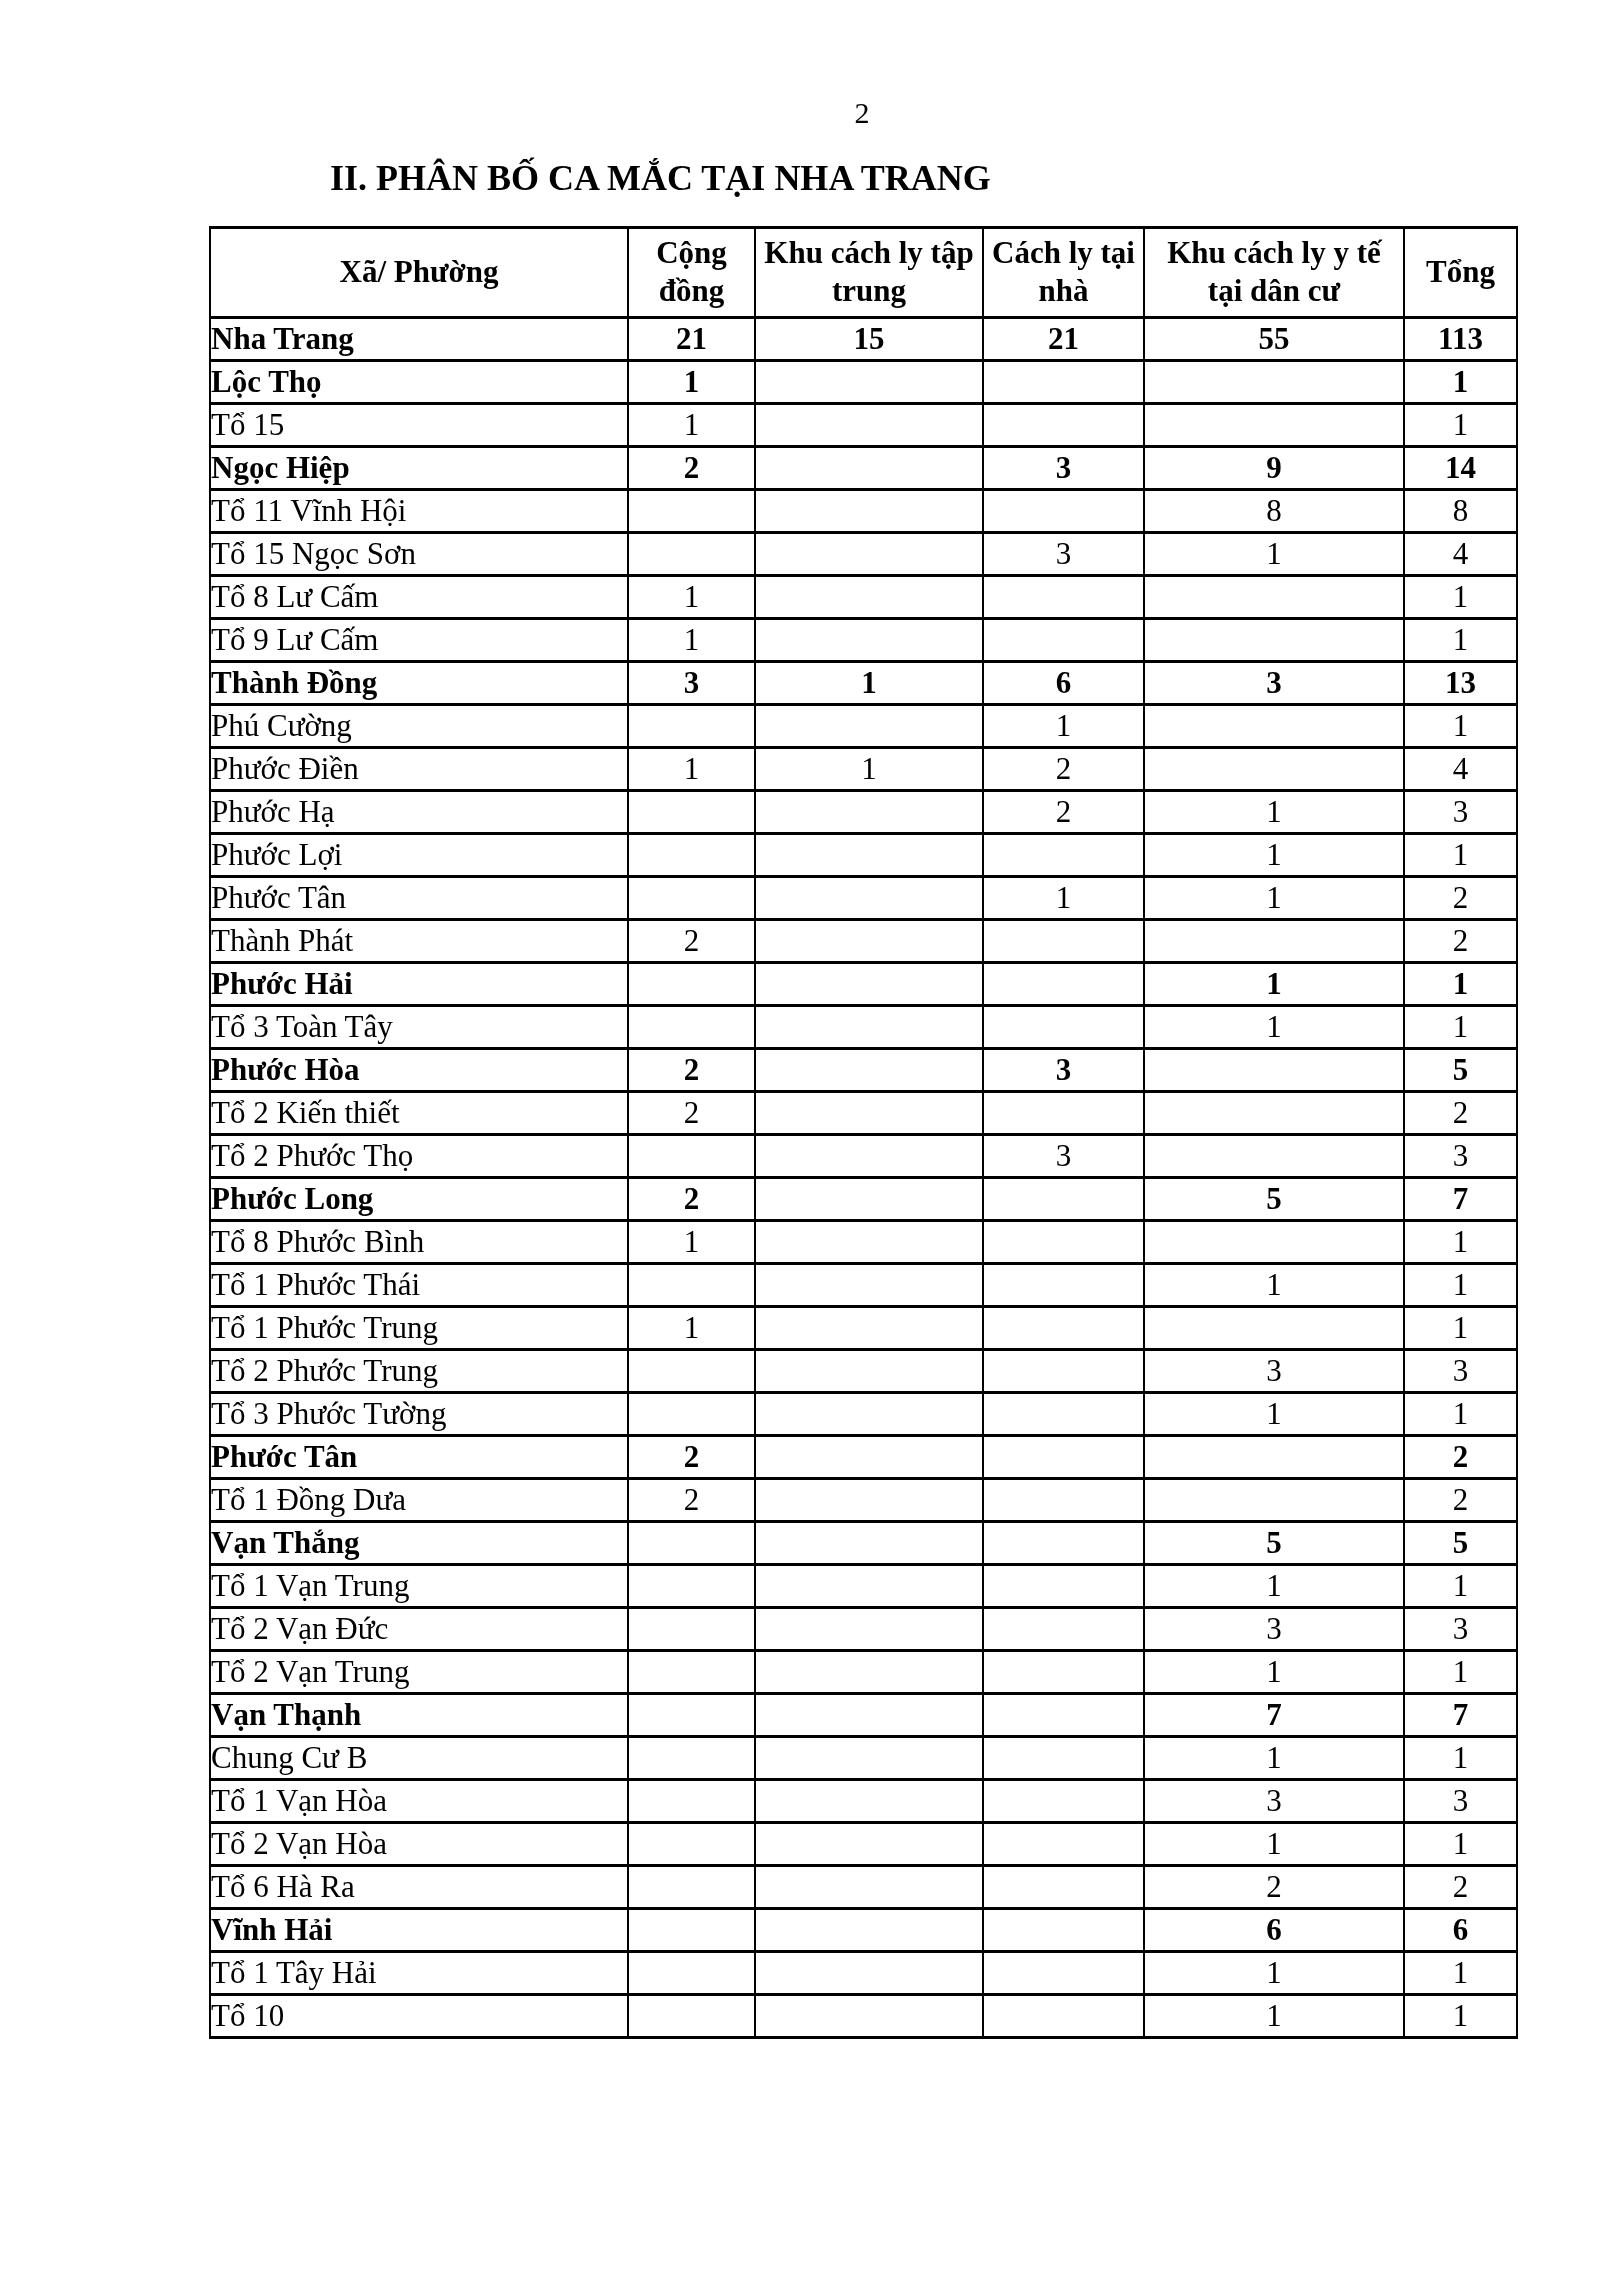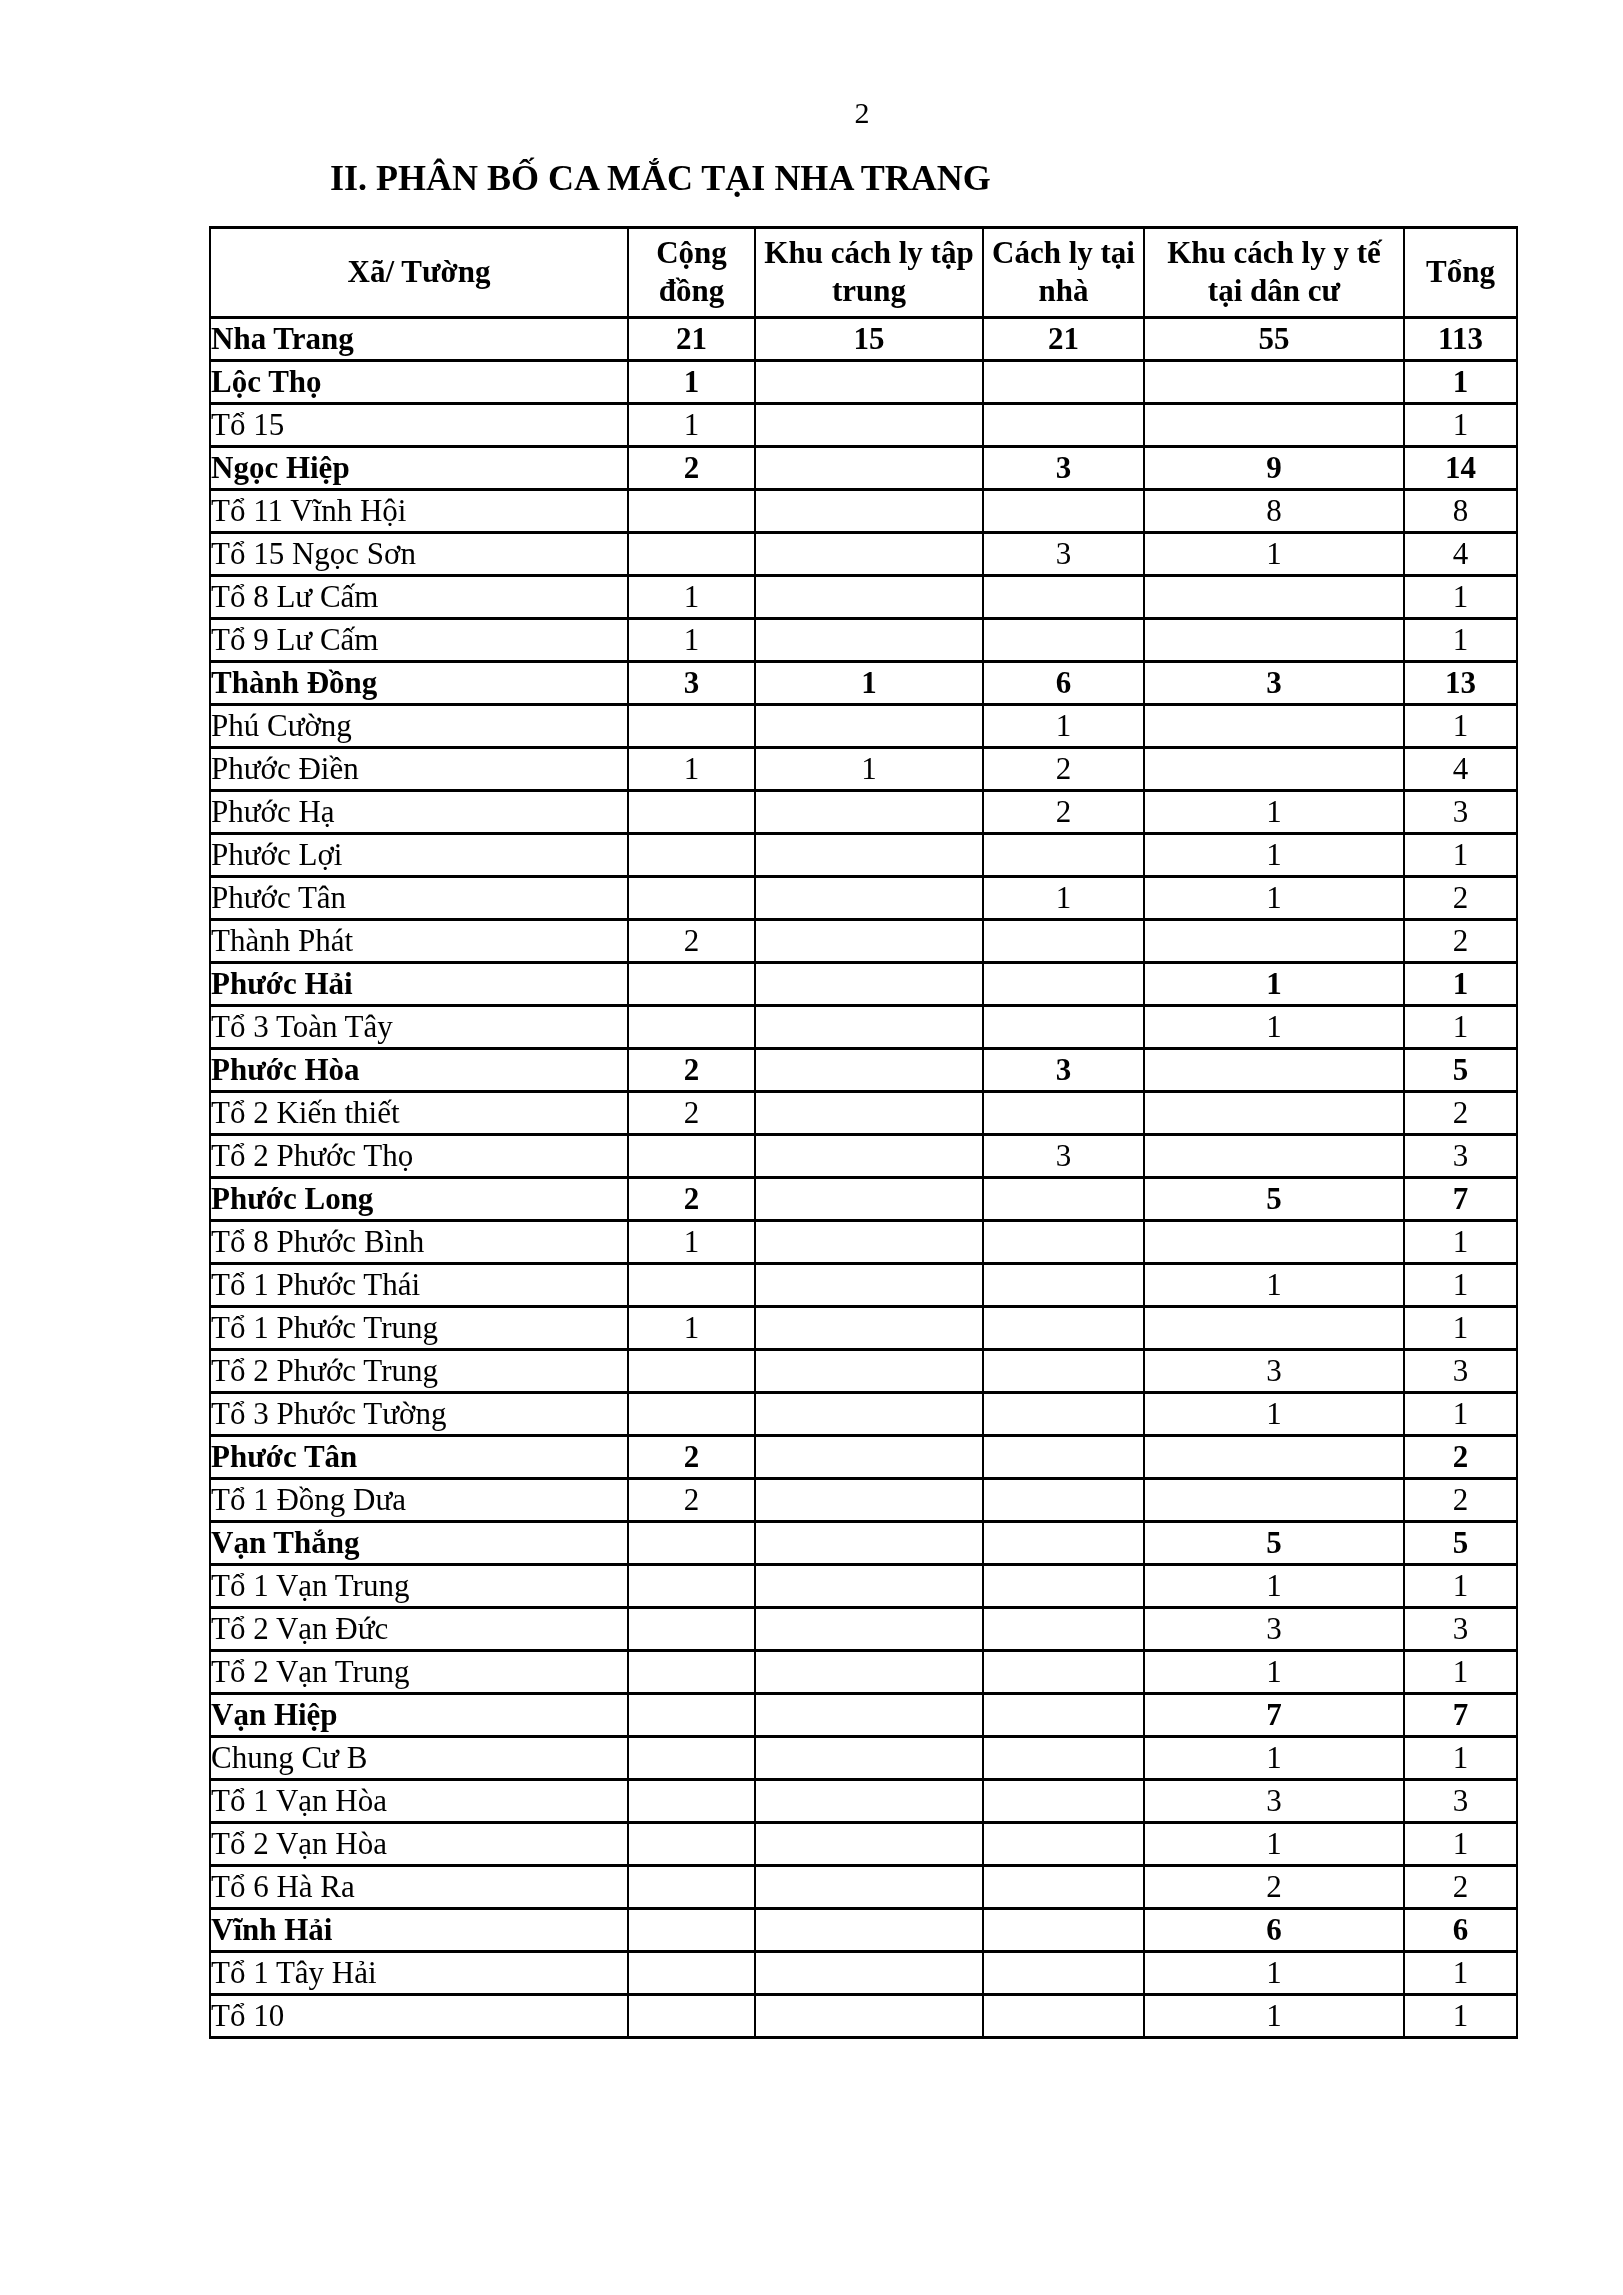--- a/index.html
+++ b/index.html
@@ -86,21 +86,21 @@
     <colgroup>
       <col style="width:418px">
       <col style="width:127px">
       <col style="width:228px">
       <col style="width:161px">
       <col style="width:260px">
       <col style="width:113px">
     </colgroup>
     <thead>
       <tr>
-        <th>Xã/ Tường</th>
+        <th>Xã/ Phường</th>
         <th>Cộng đồng</th>
         <th>Khu cách ly tập trung</th>
         <th>Cách ly tại nhà</th>
         <th>Khu cách ly y tế tại dân cư</th>
         <th>Tổng</th>
       </tr>
     </thead>
     <tbody id="table-body">
         <tr>
           <td class="name-cell lvl0 bold">Nha Trang</td>
@@ -352,21 +352,21 @@
         </tr>
         <tr>
           <td class="name-cell lvl2">Tổ 2 Vạn Trung</td>
           <td class="num-cell"></td>
           <td class="num-cell"></td>
           <td class="num-cell"></td>
           <td class="num-cell">1</td>
           <td class="num-cell">1</td>
         </tr>
         <tr>
-          <td class="name-cell lvl1 bold">Vạn Hiệp</td>
+          <td class="name-cell lvl1 bold">Vạn Thạnh</td>
           <td class="num-cell bold"></td>
           <td class="num-cell bold"></td>
           <td class="num-cell bold"></td>
           <td class="num-cell bold">7</td>
           <td class="num-cell bold">7</td>
         </tr>
         <tr>
           <td class="name-cell lvl2">Chung Cư B</td>
           <td class="num-cell"></td>
           <td class="num-cell"></td>

